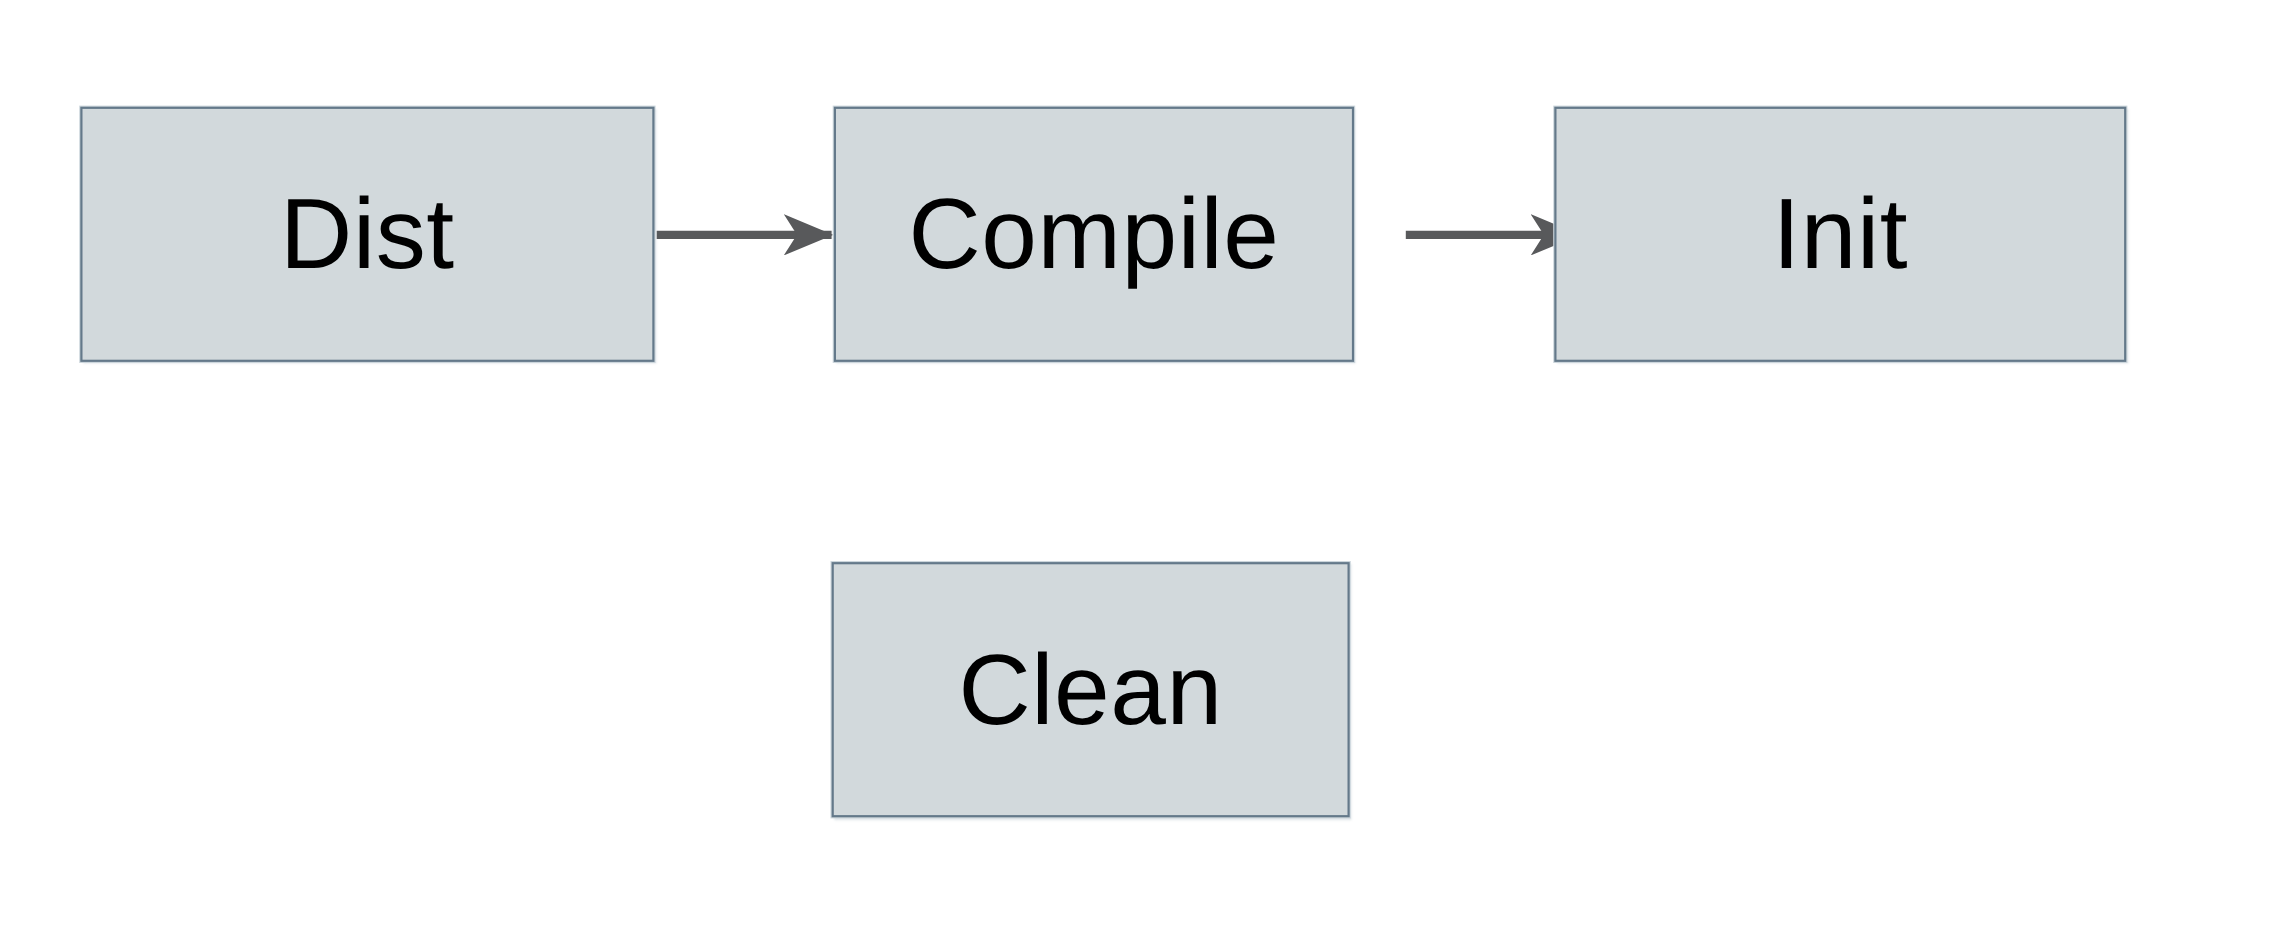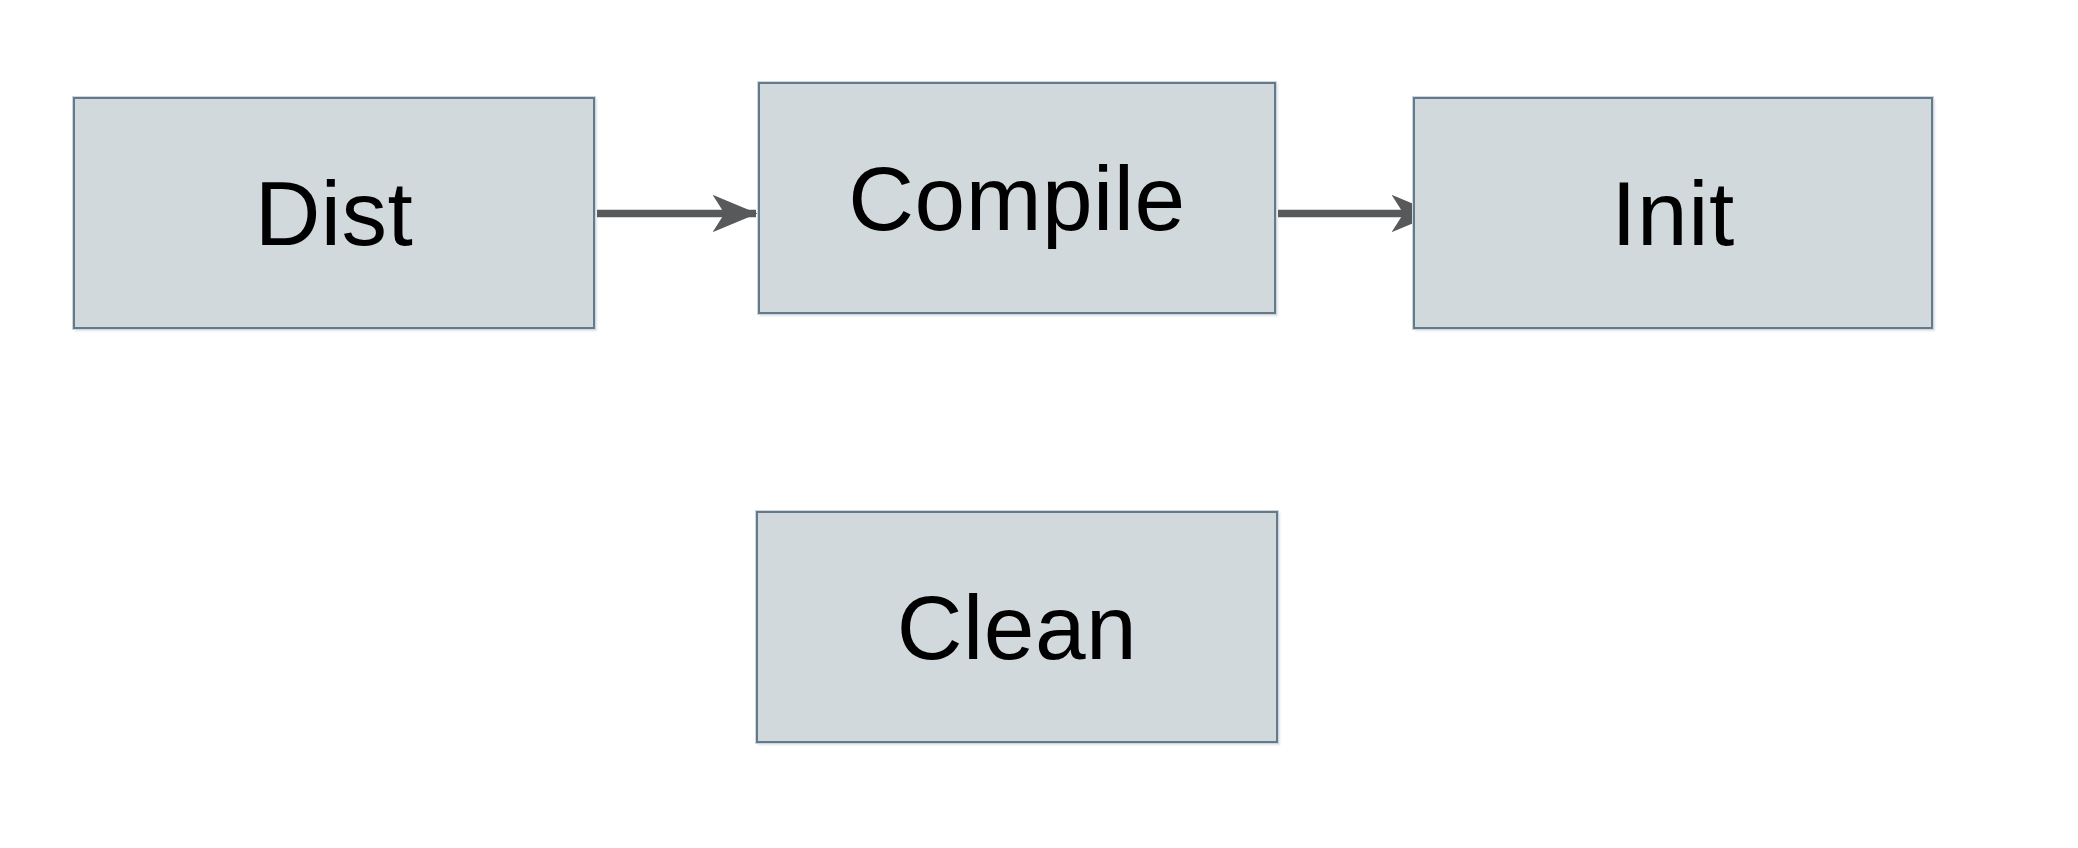--- a/index.html
+++ b/index.html
@@ -42,23 +42,23 @@
   }
   .node-label {
     font-size: 91px;
     font-weight: 400;
     color: var(--text, #000000);
     line-height: 1;
     letter-spacing: 0.5px;
     white-space: nowrap;
   }
   .node-dist    { left: 73px;   top: 97px;  width: 522px; height: 232px; }
-  .node-compile { left: 758px;  top: 82px;  width: 518px; height: 232px; text-align: center; }
+  .node-compile { left: 758px;  top: 97px;  width: 473px; height: 232px; text-align: center; }
   .node-init    { left: 1413px; top: 97px;  width: 520px; height: 232px; }
-  .node-clean   { left: 756px;  top: 511px; width: 522px; height: 232px; }
+  .node-clean   { left: 756px;  top: 511px; width: 471px; height: 232px; }
 </style>
 </head>
 <body>
 
 <div class="canvas">
 
   <svg class="arrow-layer" width="2078" height="848" viewBox="0 0 2078 848">
     <defs>
       <marker id="ah" viewBox="0 0 6 5" markerWidth="6" markerHeight="5" refX="5.8" refY="2.5" orient="auto">
         <path class="arrowhead" d="M0,0 L6,2.5 L0,5 L1.6,2.5 Z"></path>

